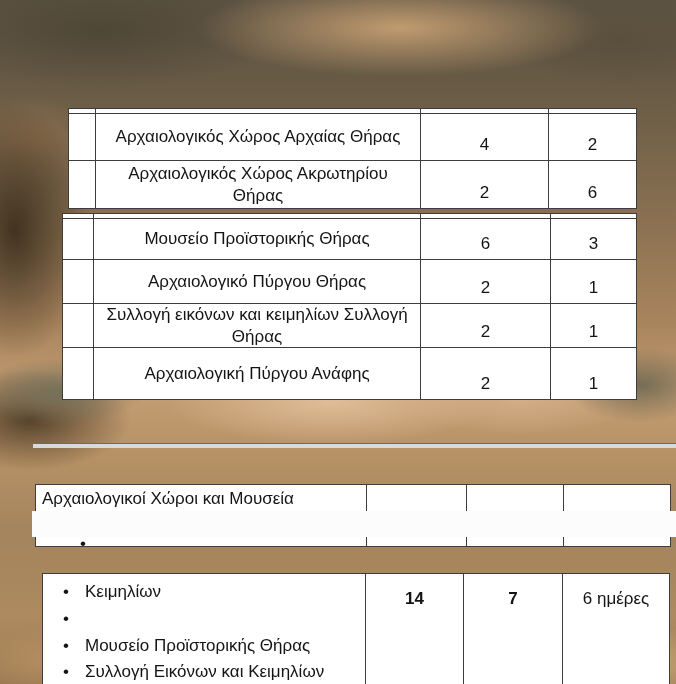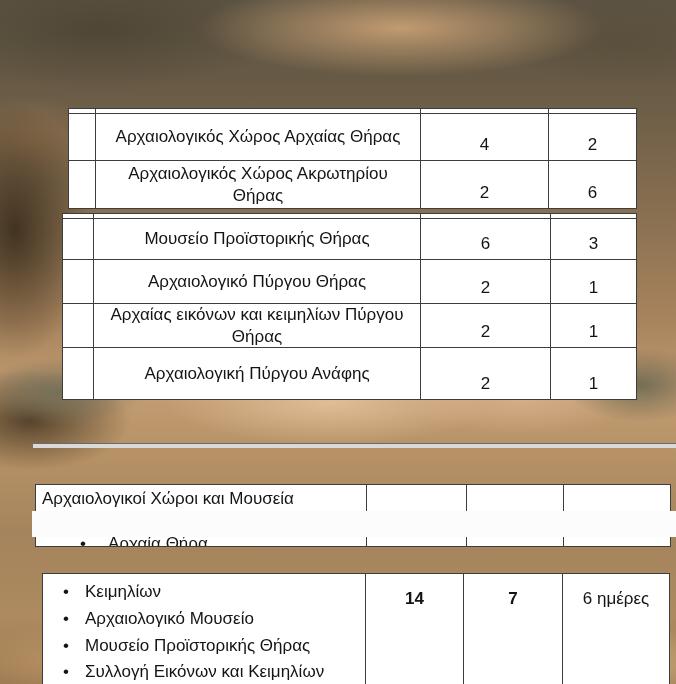--- a/index.html
+++ b/index.html
@@ -127,21 +127,21 @@
     <div class="cell"></div>
     <div class="cell txt">
         <span>Αρχαιολογικό Πύργου Θήρας</span>
       </div>
     <div class="cell num">2</div>
     <div class="cell num c-last">1</div>
   </div>
   <div class="row">
     <div class="cell"></div>
     <div class="cell txt">
-        <span class="maxw-325">Αρχαίας εικόνων και κειμηλίων Πύργου Θήρας</span>
+        <span class="maxw-325">Συλλογή εικόνων και κειμηλίων Συλλογή Θήρας</span>
       </div>
     <div class="cell num">2</div>
     <div class="cell num c-last">1</div>
   </div>
   <div class="row">
     <div class="cell r-last"></div>
     <div class="cell txt r-last">
         <span>Αρχαιολογική Πύργου Ανάφης</span>
       </div>
     <div class="cell num r-last">2</div>
@@ -150,41 +150,39 @@
 </div>
 
 <div class="grey-band"></div>
 
 <div class="tbl frag3">
   <div class="row">
     <div class="cell head-cell r-last">
       <span class="head-text">Αρχαιολογικοί Χώροι και Μουσεία Θήρας:</span>
       <div class="bullet-item">
         <span class="bullet-marker">•</span>
-        <span>Αρχαία Θήρα</span>
       </div>
     </div>
     <div class="cell val r-last"></div>
     <div class="cell val r-last"></div>
     <div class="cell val r-last c-last"></div>
   </div>
 </div>
 
 <div class="white-band"></div>
 
 <div class="tbl frag4">
   <div class="row">
     <div class="cell bullets-cell r-last">
       <div class="bullet-item">
         <span class="bullet-marker">•</span>
         <span>Κειμηλίων</span>
       </div>
       <div class="bullet-item">
         <span class="bullet-marker">•</span>
-        <span>Αρχαιολογικό Μουσείο</span>
       </div>
       <div class="bullet-item">
         <span class="bullet-marker">•</span>
         <span>Μουσείο Προϊστορικής Θήρας</span>
       </div>
       <div class="bullet-item">
         <span class="bullet-marker">•</span>
         <span>Συλλογή Εικόνων και Κειμηλίων Πύργου</span>
       </div>
     </div>

